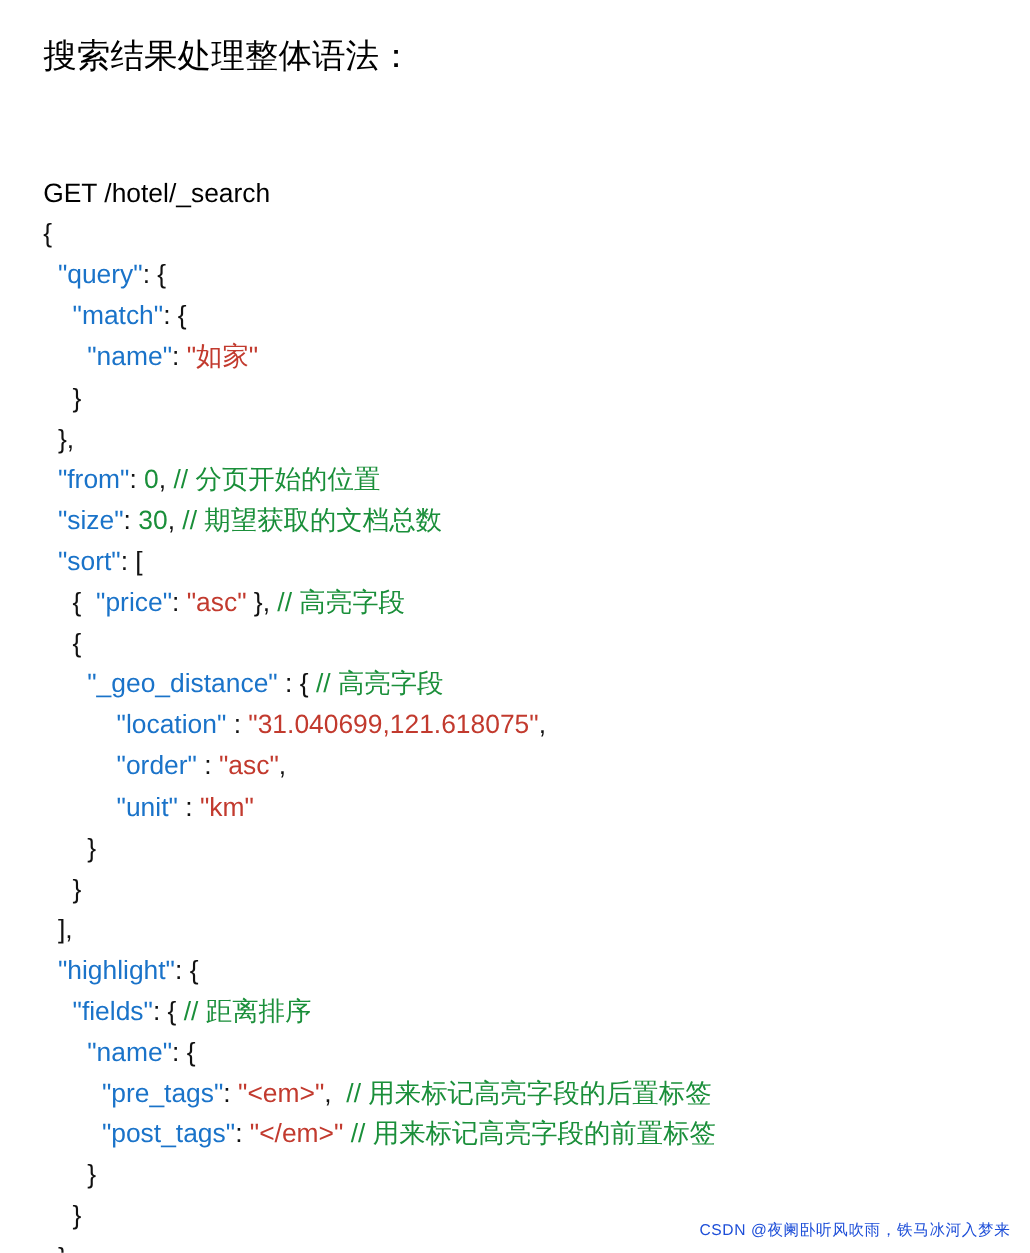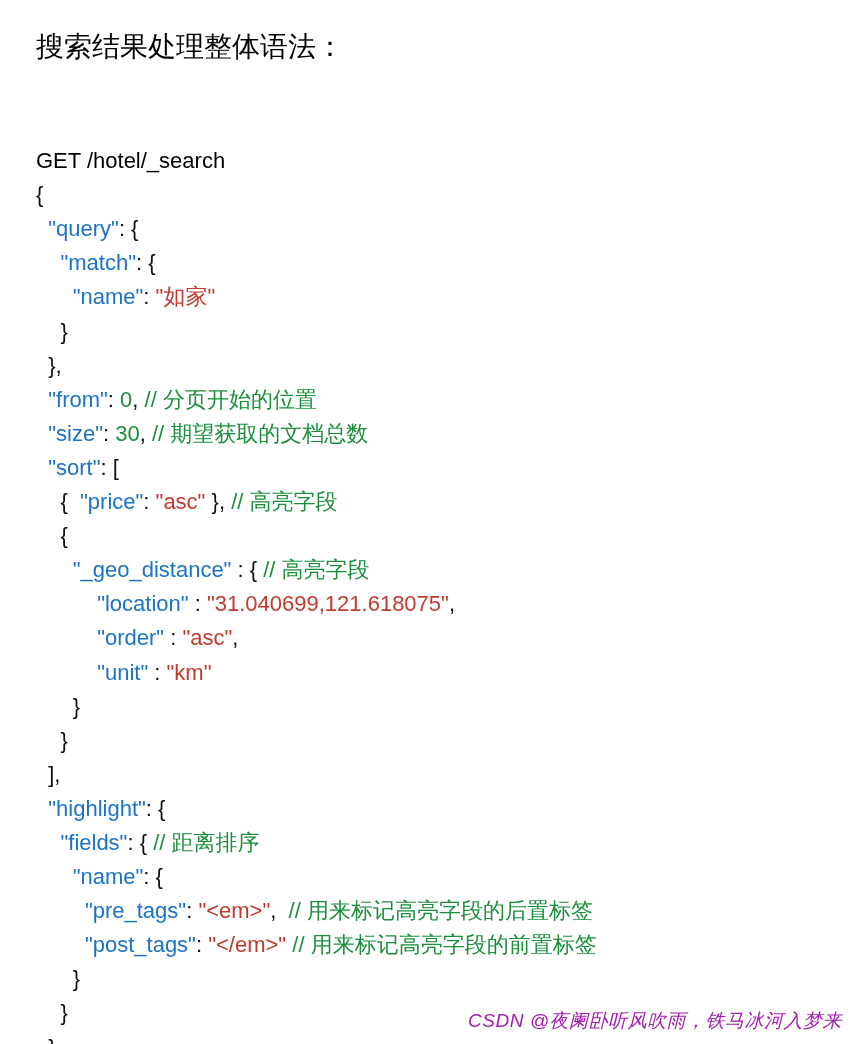--- a/index.html
+++ b/index.html
@@ -26,24 +26,23 @@
     }
     .key { color: #1a73c9; }
     .str { color: #c23a2e; }
     .num { color: #1a8f3a; }
     .comment { color: #1a8f3a; }
     .plain { color: #111; }
     .watermark {
       position: absolute;
       bottom: 10px;
       right: 16px;
-      font-size: 19px;
-      color: #a21caf;
+      font-size: 13px;
+      color: #1d4ed8;
       letter-spacing: 0.5px;
-      font-style: italic;
     }
   </style>
 </head>
 <body>
 
 <div class="title">搜索结果处理整体语法：</div>
 
 <div class="code">
 <span>GET /hotel/_search</span>
 <span class="plain">{</span>

